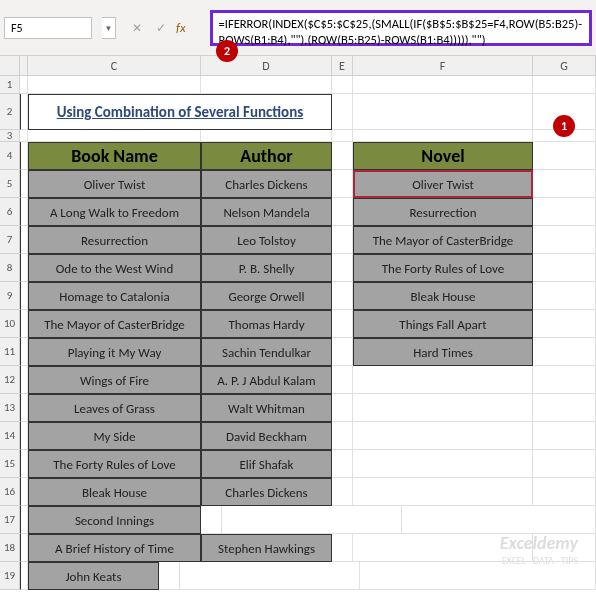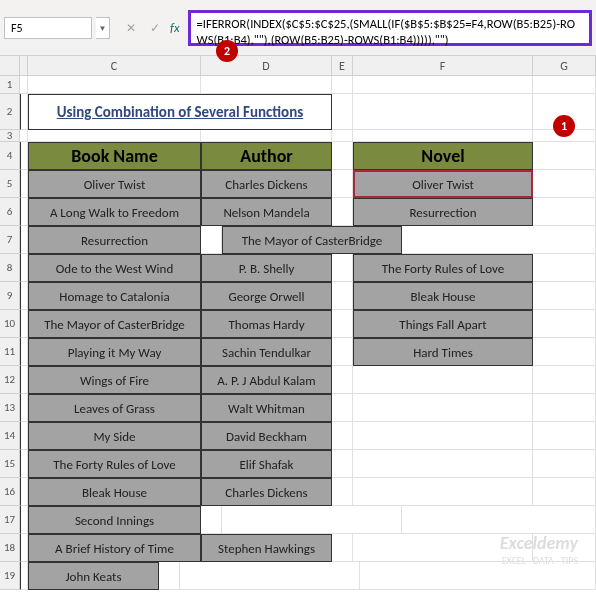--- a/index.html
+++ b/index.html
@@ -22,38 +22,38 @@
     }
     .namebox {
       width: 88px;
       height: 22px;
       background: #fff;
       border: 1px solid #c0c0c0;
       display: flex;
       align-items: center;
       padding: 0 6px;
       font-size: 12px;
-      margin-right: 4px;
+      margin-right: 10px;
     }
     .namebox-dd {
       width: 14px;
       height: 22px;
       background: #fff;
       border: 1px solid #c0c0c0;
       border-left: none;
       display: flex;
       align-items: center;
       justify-content: center;
       color: #666;
       font-size: 8px;
       margin-right: 12px;
     }
     .fx-btns { display: flex; align-items: center; gap: 6px; margin-right: 8px; }
     .fx-btn { width: 18px; height: 18px; display: flex; align-items: center; justify-content: center; color: #a0a0a0; font-size: 12px; }
-    .fx-label { font-style: italic; font-size: 13px; color: #0f766e; margin-right: 0; }
+    .fx-label { font-style: italic; font-size: 13px; color: #a16207; margin-right: 16px; }
     .formula-box {
       flex: 1;
       background: #fff;
       border: 3px solid #6d28d9;
       height: 36px;
       padding: 3px 6px;
       font-size: 12.5px;
       line-height: 1.35;
       word-break: break-all;
       position: relative;
@@ -314,20 +314,21 @@
             <div class="cell col-B b-edge"></div>
             <div class="cell col-C data-cell">A Long Walk to Freedom</div>
             <div class="cell col-D data-cell">Nelson Mandela</div>
             <div class="cell col-E"></div>
             <div class="cell col-F data-cell">Resurrection</div>
             <div class="cell col-G"></div>
           </div>
           <div class="row rn">
             <div class="cell col-B b-edge"></div>
             <div class="cell col-C data-cell">Resurrection</div>
+            <div class="cell col-D data-cell">Leo Tolstoy</div>
             <div class="cell col-E"></div>
             <div class="cell col-F data-cell">The Mayor of CasterBridge</div>
             <div class="cell col-G"></div>
           </div>
           <div class="row rn">
             <div class="cell col-B b-edge"></div>
             <div class="cell col-C data-cell">Ode to the West Wind</div>
             <div class="cell col-D data-cell">P. B. Shelly</div>
             <div class="cell col-E"></div>
             <div class="cell col-F data-cell">The Forty Rules of Love</div>

